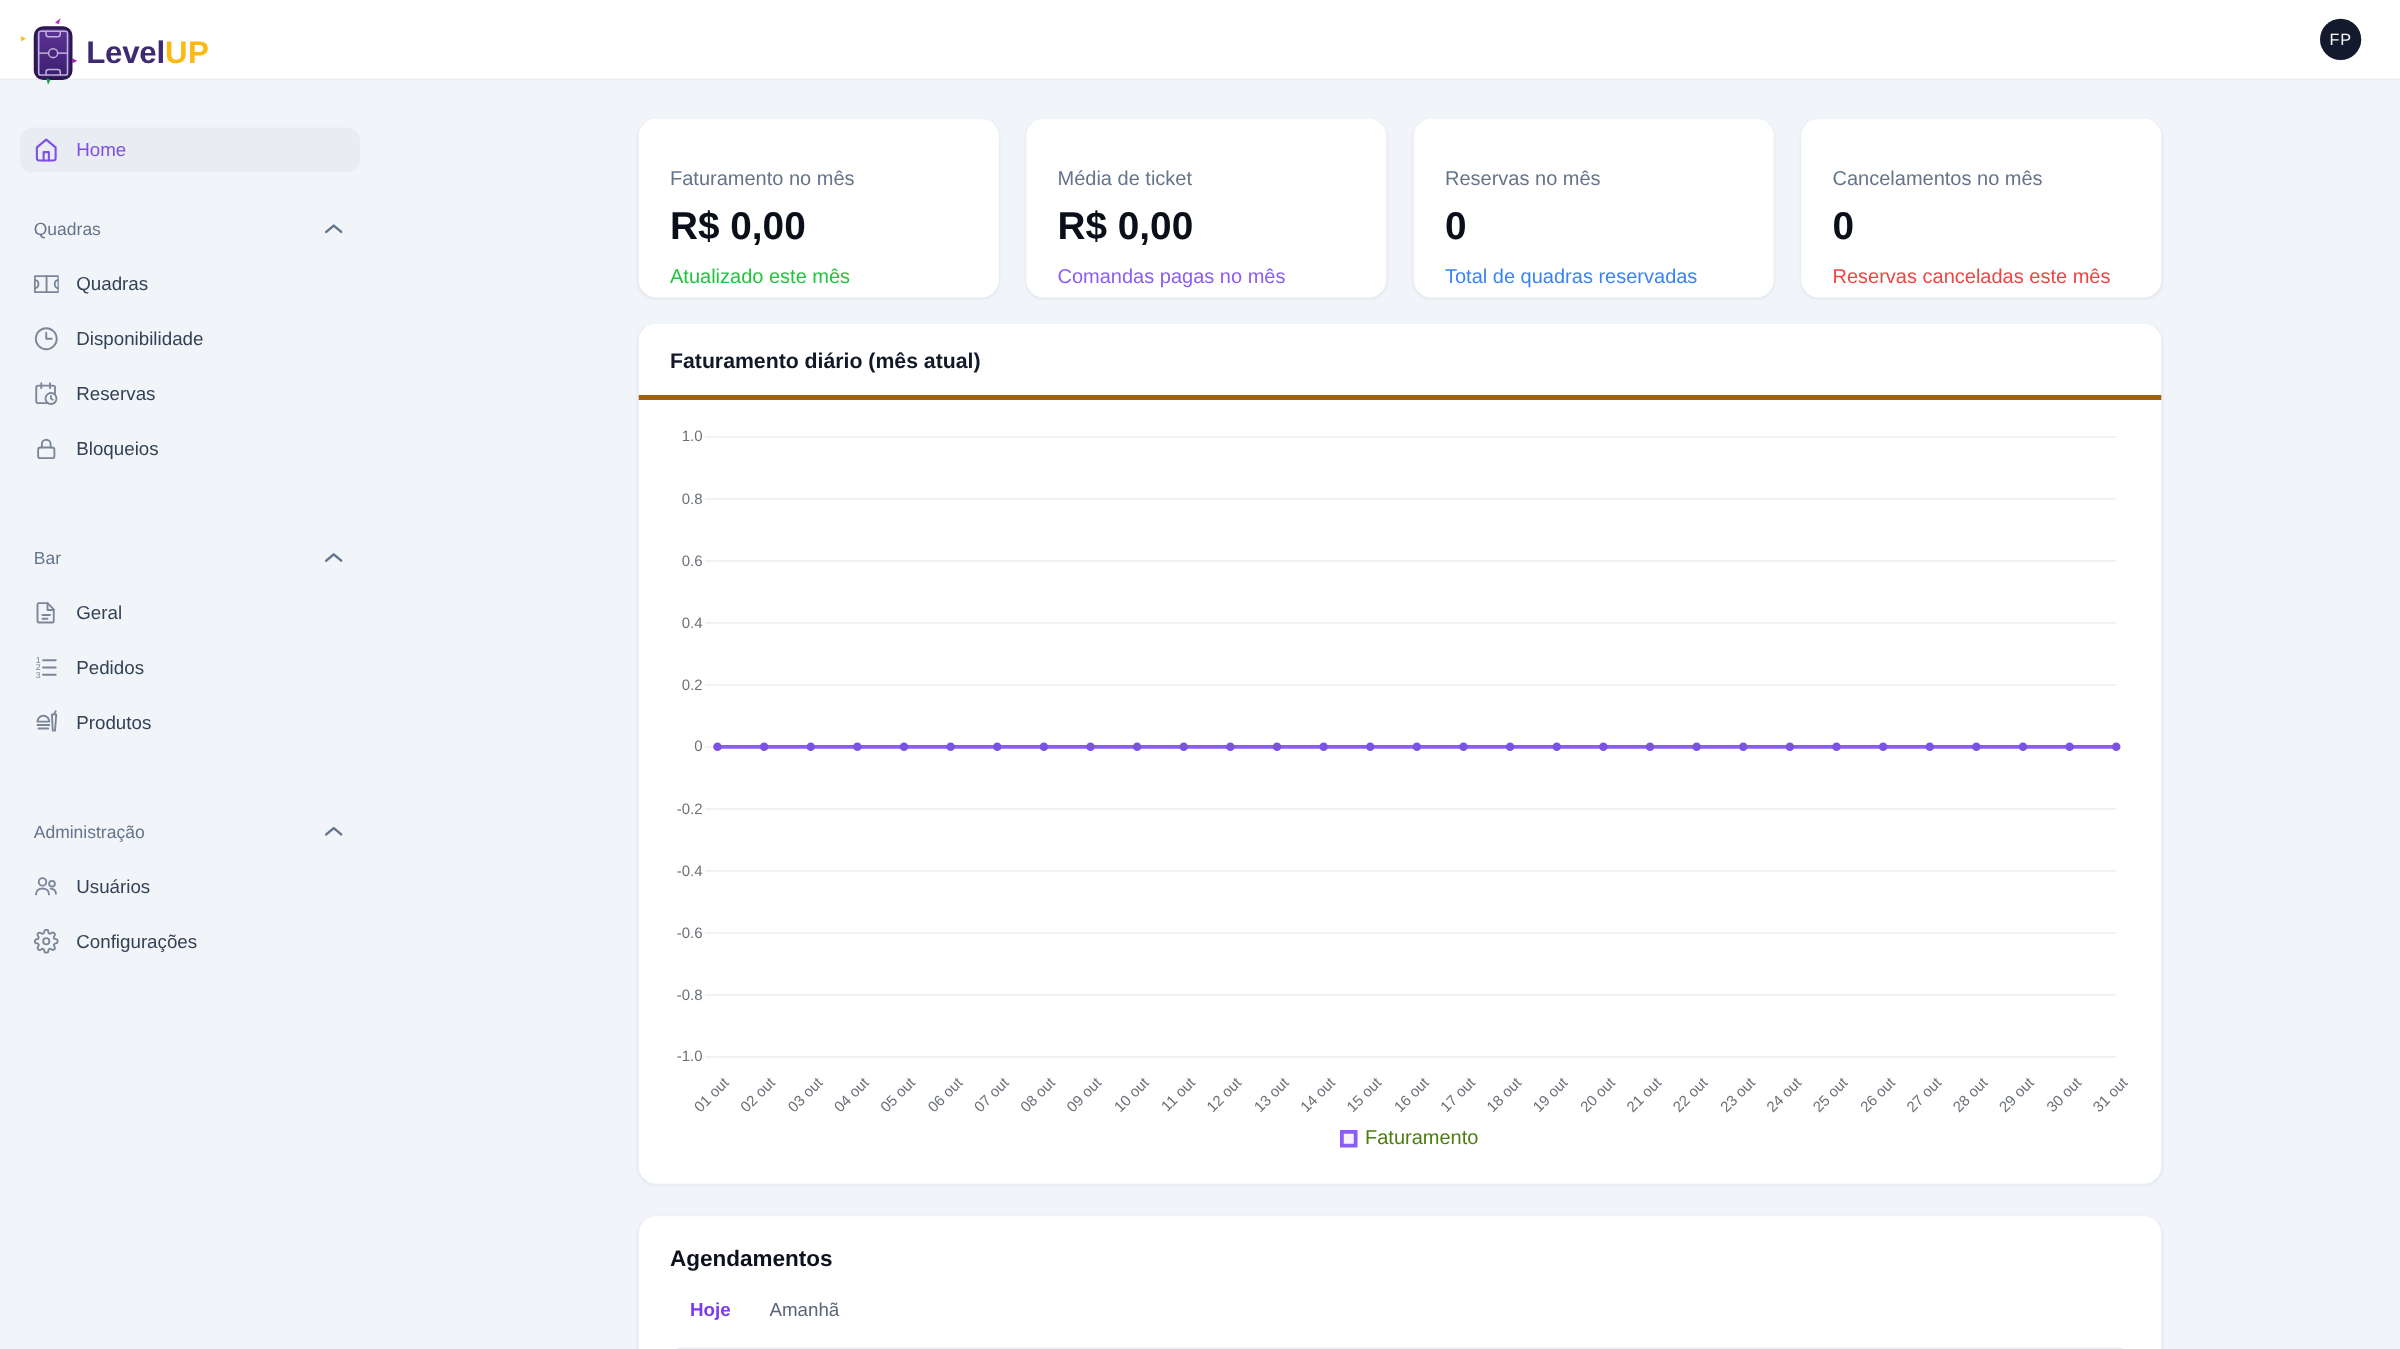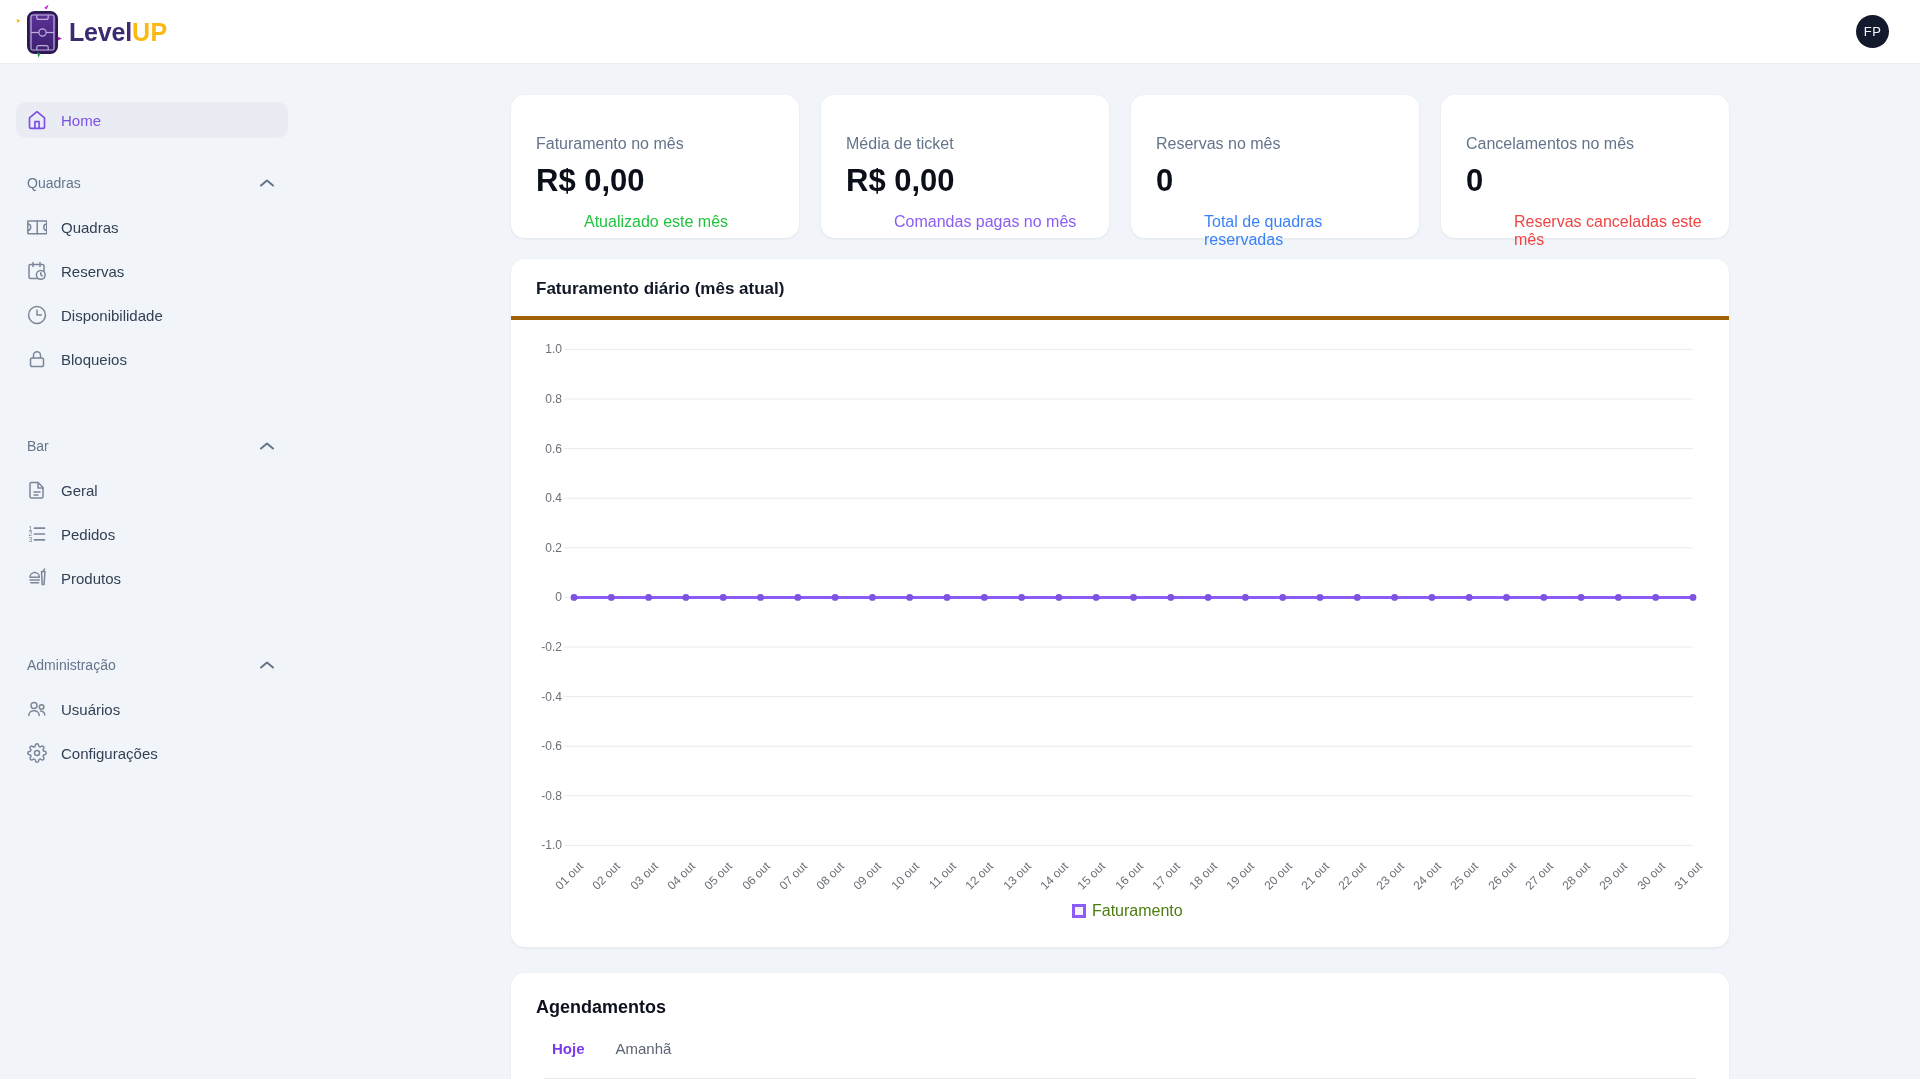--- a/index.html
+++ b/index.html
@@ -1,36 +1,36 @@
 <!DOCTYPE html>
 <html lang="pt-BR"><head>
 <meta charset="utf-8">
 <title>LevelUP</title>
 <style>
 *{margin:0;padding:0;box-sizing:border-box;}
 html,body{width:1920px;height:1079px;overflow:hidden;font-family:"Liberation Sans",sans-serif;background:#f1f5f9;}
 .topbar{position:fixed;top:0;left:0;width:1920px;height:64px;background:#fff;border-bottom:1px solid #e9ecf1;z-index:10;}
-.brand{position:absolute;left:27px;top:11px;display:flex;align-items:flex-start;}
+.brand{position:absolute;left:27px;top:21px;display:flex;align-items:flex-start;}
 .brand-name{font-size:25px;font-weight:700;color:#3d2a70;letter-spacing:-0.2px;margin-left:11px;margin-top:9px;line-height:1;}
 .brand-name .up{color:#fcb912;letter-spacing:0.5px;}
 .avatar{position:absolute;right:31px;top:15px;width:33px;height:33px;border-radius:50%;background:#141a2e;color:#f4f6f8;font-size:13px;display:flex;align-items:center;justify-content:center;letter-spacing:.5px;}
 .side{position:fixed;top:63px;left:0;width:320px;bottom:0;padding:39px 32px 0 16px;}
 .home-pill{height:36px;border-radius:10px;background:#e9ecf3;display:flex;align-items:center;padding-left:11px;color:#7e4fe6;font-size:15px;font-weight:500;margin-bottom:36px;}
 .home-pill svg{margin-right:14px;}
 .sec-h{height:18px;display:flex;align-items:center;justify-content:space-between;padding:0 14px 0 11px;color:#64748b;font-size:14px;margin-bottom:17px;}
 .sec{margin-top:60px;}
 .item{height:36px;display:flex;align-items:center;padding-left:11px;color:#334155;font-size:15px;font-weight:500;margin-bottom:8px;}
 .item svg{margin-right:14px;color:#7c8699;flex:none;}
 .main{position:absolute;top:63px;left:320px;width:1600px;}
 .content{width:1218px;margin:32px auto 0 auto;}
 .cards{display:grid;grid-template-columns:repeat(4,1fr);gap:22px;}
 .card{background:#fff;border-radius:14px;height:143px;padding:23px 25px;box-shadow:0 1px 3px rgba(16,24,40,.07);}
 .card .t{font-size:16px;color:#64748b;font-weight:500;margin-top:17px;}
 .card .v{font-size:31px;color:#0b0f19;font-weight:700;margin-top:10px;}
-.card .s{font-size:16px;margin-top:14px;font-weight:500;margin-left:48px;}
+.card .s{font-size:16px;margin-top:14px;font-weight:500;}
 .green{color:#21c43f;}
 .purple{color:#8b5cf6;}
 .blue{color:#3b82f6;}
 .red{color:#ee4444;}
 .panel{background:#fff;border-radius:14px;box-shadow:0 1px 3px rgba(16,24,40,.07);}
 .chartpanel{margin-top:21px;height:688px;position:relative;}
 .chartpanel h2{font-size:17px;font-weight:700;color:#111827;padding:20px 25px 17px 25px;border-bottom:4px solid #a16207;}
 .plot{position:absolute;left:0;top:57px;width:1218px;height:631px;}
 .ylab{position:absolute;width:52px;text-align:right;font-size:12px;color:#6b7077;transform:translateY(-50%);}
 .xlab{position:absolute;font-size:12px;color:#6b7077;white-space:nowrap;transform:translate(-100%,0) rotate(-45deg);transform-origin:100% 50%;}
@@ -200,29 +200,29 @@
         <path d="M1 6.5L7 1.5L13 6.5"></path>
       </svg>
   </div>
   <div class="item"><svg width="20" height="20" viewBox="0 0 20 20" fill="none" stroke="currentColor" stroke-width="1.5" stroke-linecap="round">
         <rect x="0.8" y="3.9" width="18.9" height="12.8" rx="0.4"></rect>
         <path d="M10.25 3.9v12.8"></path>
         <path d="M0.8 7.1c3.9 0 3.9 6.4 0 6.4"></path>
         <path d="M19.7 7.1c-3.9 0-3.9 6.4 0 6.4"></path>
       </svg>Quadras</div>
   <div class="item"><svg width="20" height="20" viewBox="0 0 20 20" fill="none" stroke="currentColor" stroke-width="1.5" stroke-linecap="round" stroke-linejoin="round">
+        <circle cx="10" cy="10" r="8.4"></circle>
+        <path d="M10 5.2V10h4.4"></path>
+      </svg>Disponibilidade</div>
+  <div class="item"><svg width="20" height="20" viewBox="0 0 20 20" fill="none" stroke="currentColor" stroke-width="1.5" stroke-linecap="round" stroke-linejoin="round">
         <rect x="2" y="3.5" width="15" height="14" rx="1.5"></rect>
         <path d="M6 1.5v4M13 1.5v4"></path>
         <circle cx="13.8" cy="13.8" r="4.4" fill="#f1f5f9"></circle>
         <path d="M13.8 11.8v2l1.4 1"></path>
       </svg>Reservas</div>
-  <div class="item"><svg width="20" height="20" viewBox="0 0 20 20" fill="none" stroke="currentColor" stroke-width="1.5" stroke-linecap="round" stroke-linejoin="round">
-        <circle cx="10" cy="10" r="8.4"></circle>
-        <path d="M10 5.2V10h4.4"></path>
-      </svg>Disponibilidade</div>
   <div class="item"><svg width="20" height="20" viewBox="0 0 20 20" fill="none" stroke="currentColor" stroke-width="1.5" stroke-linecap="round" stroke-linejoin="round">
         <rect x="3.5" y="9" width="13" height="8.5" rx="1.8"></rect>
         <path d="M6.5 9V6.3a3.5 3.5 0 0 1 7 0V9"></path>
       </svg>Bloqueios</div>
   <div class="sec">
   <div class="sec-h">Bar
     <svg width="14" height="8" viewBox="0 0 14 8" fill="none" stroke="#64748b" stroke-width="2" stroke-linecap="round" stroke-linejoin="round">
           <path d="M1 6.5L7 1.5L13 6.5"></path>
         </svg>
   </div>

